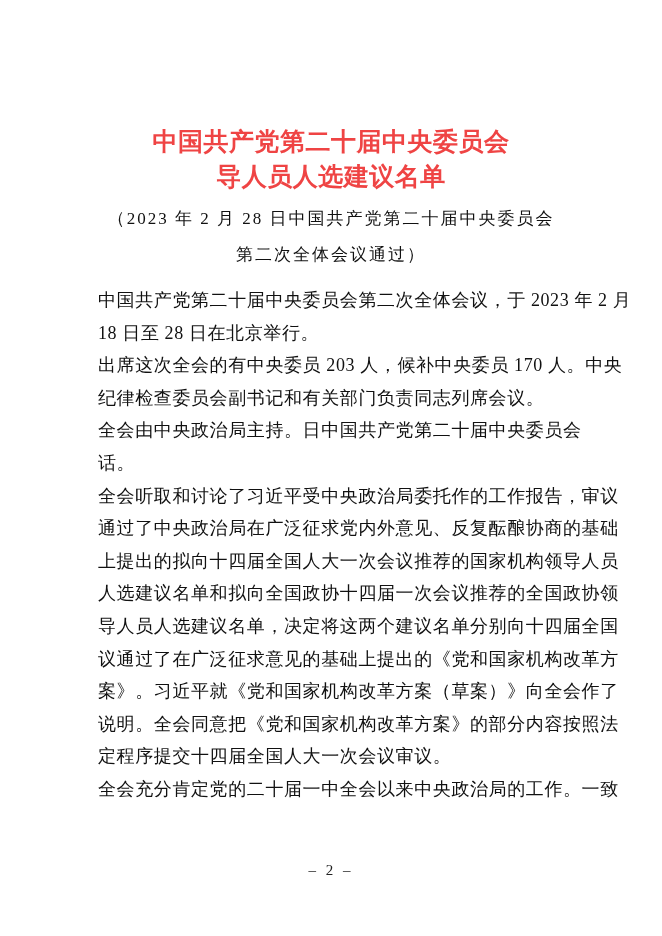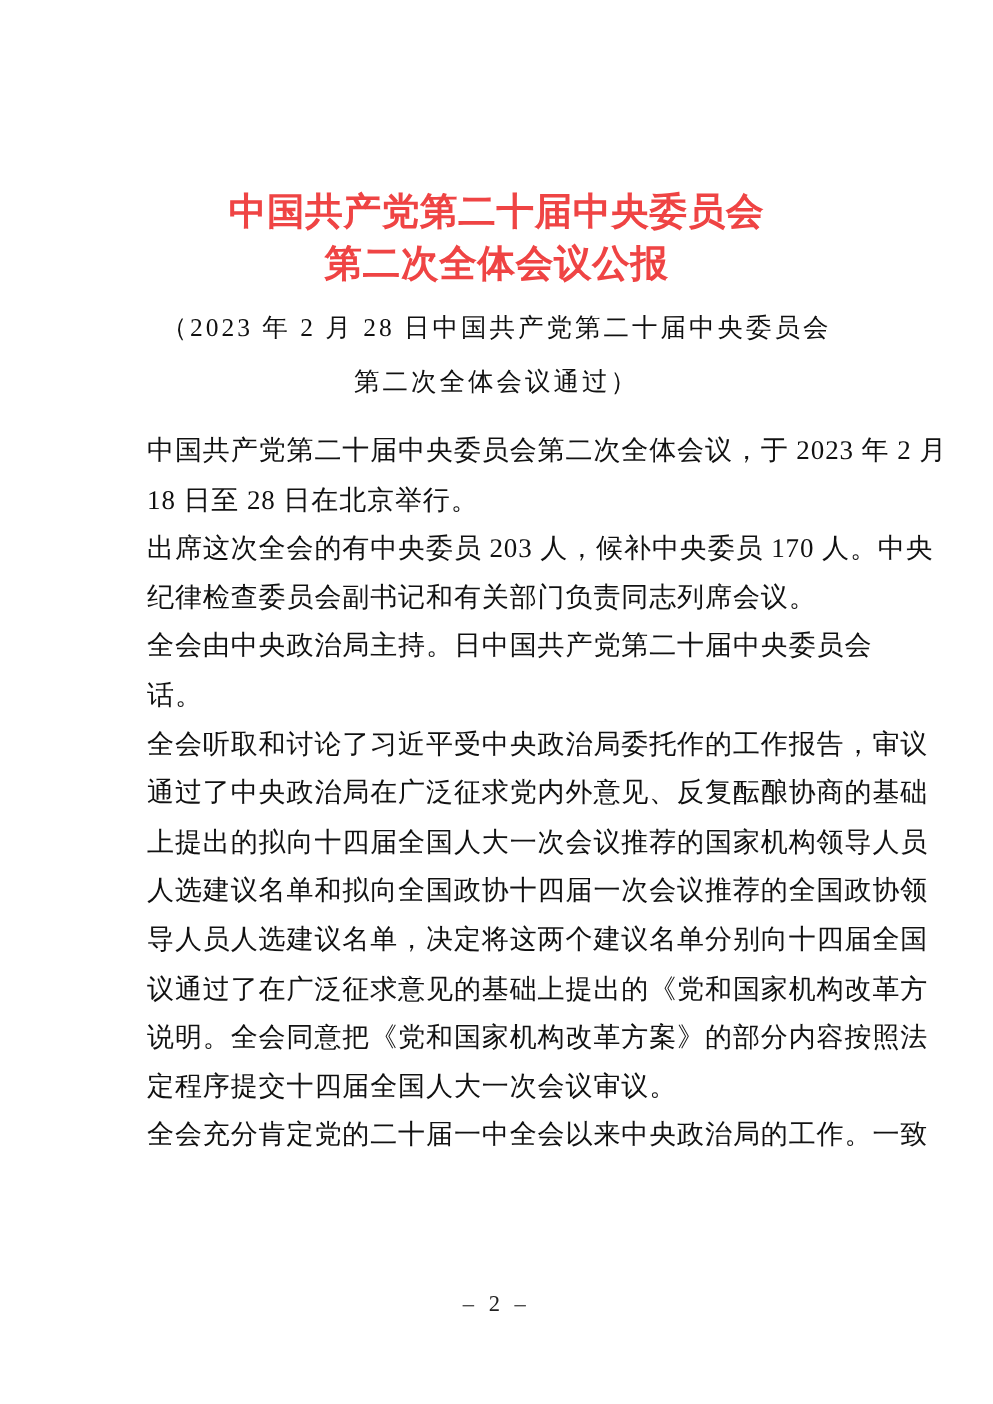--- a/index.html
+++ b/index.html
@@ -70,41 +70,42 @@
     color: #222222;
   }
 </style>
 </head>
 <body>
 
 <div class="page">
 
   <h1 class="doc-title">
     <span>中国共产党第二十届中央委员会</span>
-    <span>第二次全体会议公报</span>
+    <span>导人员人选建议名单</span>
   </h1>
 
   <div class="doc-subtitle">
     <span>（2023 年 2 月 28 日中国共产党第二十届中央委员会</span>
     <span>第二次全体会议通过）</span>
   </div>
 
   <div class="doc-body">
     <div class="body-line">中国共产党第二十届中央委员会第二次全体会议，于 2023 年 2 月</div>
     <div class="body-line">18 日至 28 日在北京举行。</div>
     <div class="body-line">出席这次全会的有中央委员 203 人，候补中央委员 170 人。中央</div>
     <div class="body-line">纪律检查委员会副书记和有关部门负责同志列席会议。</div>
     <div class="body-line">全会由中央政治局主持。日中国共产党第二十届中央委员会</div>
     <div class="body-line">话。</div>
     <div class="body-line">全会听取和讨论了习近平受中央政治局委托作的工作报告，审议</div>
     <div class="body-line">通过了中央政治局在广泛征求党内外意见、反复酝酿协商的基础</div>
     <div class="body-line">上提出的拟向十四届全国人大一次会议推荐的国家机构领导人员</div>
     <div class="body-line">人选建议名单和拟向全国政协十四届一次会议推荐的全国政协领</div>
     <div class="body-line">导人员人选建议名单，决定将这两个建议名单分别向十四届全国</div>
     <div class="body-line">议通过了在广泛征求意见的基础上提出的《党和国家机构改革方</div>
+    <div class="body-line">案》。习近平就《党和国家机构改革方案（草案）》向全会作了</div>
     <div class="body-line">说明。全会同意把《党和国家机构改革方案》的部分内容按照法</div>
     <div class="body-line">定程序提交十四届全国人大一次会议审议。</div>
     <div class="body-line">全会充分肯定党的二十届一中全会以来中央政治局的工作。一致</div>
   </div>
 
   <div class="page-number">– 2 –</div>
 
 </div>
 
 </body></html>

